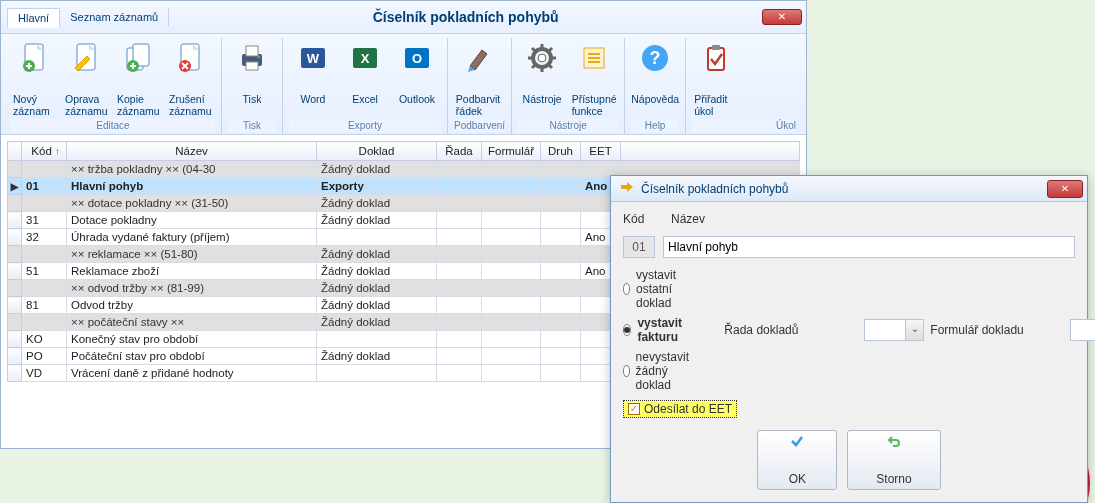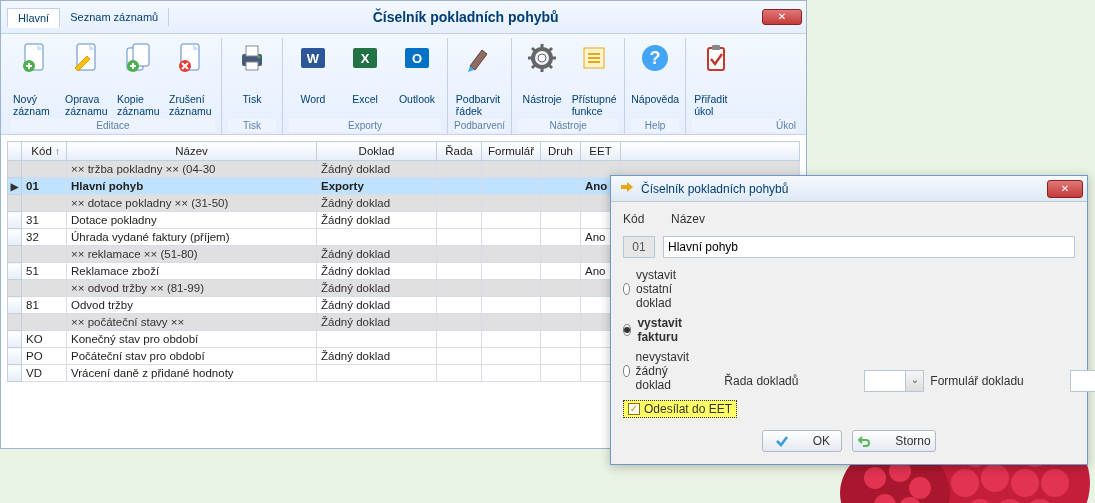--- a/index.html
+++ b/index.html
@@ -35,35 +35,35 @@
   .dialog { position:absolute; left:610px; top:175px; width:478px; border:1px solid #6f99c8; background:#f0f0f0; box-shadow:0 2px 10px rgba(0,0,0,.25); }
   .dlg-title { display:flex; align-items:center; height:26px; background:linear-gradient(#f6f9fd,#dde8f6); padding:0 4px 0 8px; border-bottom:1px solid #bcc; }
   .dlg-title-icon { width:16px; height:16px; margin-right:6px; }
   .dlg-title-text { font-size:12px; color:#003f74; flex:1; }
   .dlg-close { width:36px; height:18px; background:linear-gradient(#e07878,#c43a3a); border:1px solid #8b2222; border-radius:3px; color:#fff; text-align:center; line-height:16px; font-size:10px; cursor:pointer; }
   .dlg-body { padding:10px 12px 12px 12px; font-size:12px; color:#333; }
   .form-row { display:flex; gap:8px; margin-bottom:10px; align-items:center;}
   .field-label { font-size:12px; color:#333;}
   .input { border:1px solid #b9c6d8; background:#fff; padding:2px 4px; font-size:12px; height:22px;}
   .readonly { background:#e6e6e6; color:#555; width:32px; text-align:center;}
-  .mid { display:flex; gap:30px;align-items:flex-end; }
+  .mid { display:flex; gap:30px; }
   .radio-col { display:flex; flex-direction:column; gap:6px; }
   .radio { display:flex; align-items:center; gap:6px; cursor:pointer;}
   .radio-dot { width:12px; height:12px; border:1px solid #777; border-radius:50%; display:flex; align-items:center; justify-content:center; background:#fff;}
   .radio-dot.checked::after { content:""; width:6px; height:6px; background:#333; border-radius:50%; }
   .radio.bold span:last-child { font-weight:bold; }
   .combo-col { display:flex; flex-direction:row; gap:6px; }
   .combo-row { display:flex; align-items:center; gap:10px; justify-content:space-between; width:200px;}
   .combo { width:60px; height:22px; border:1px solid #b9c6d8; background:#fff; display:flex; }
   .combo-input { flex:1; }
   .combo-btn { width:18px; background:linear-gradient(#f6f6f6,#ddd); border-left:1px solid #b9c6d8; text-align:center; line-height:18px; font-size:10px; color:#555; cursor:pointer; }
   .checkbox-row { display:flex; align-items:center; gap:4px; background:#ffff66; padding:1px 4px; width:fit-content; margin-top:8px; border:1px dotted #333;}
   .cb { width:12px; height:12px; border:1px solid #9e6b00; background:#fff; display:flex; align-items:center; justify-content:center; color:#d28400; font-size:10px; line-height:10px;}
   .dlg-buttons { display:flex; gap:10px; justify-content:center; margin-top:12px;}
-  .btn { display:flex; align-items:center; gap:24px; border:1px solid #b0b9c6; background:linear-gradient(#fff,#e4e9f1); padding:3px 4px; border-radius:3px; font-size:12px; cursor:pointer; min-width:80px; justify-content:center;}
+  .btn { display:flex; align-items:center; gap:24px; border:1px solid #b0b9c6; background:linear-gradient(#fff,#e4e9f1); padding:3px 28px; border-radius:3px; font-size:12px; cursor:pointer; min-width:80px; justify-content:center;flex-direction:column;}
   .btn .ico { width:14px; height:14px; }
 </style>
 </head>
 <body>
 
 <div class="desktop-bg">
   <svg class="raspberry" viewBox="0 0 320 200">
     <g fill="#c41e3a">
       <ellipse cx="200" cy="140" rx="85" ry="72"></ellipse>
       <ellipse cx="90" cy="150" rx="55" ry="48" fill="#a8172e"></ellipse>

